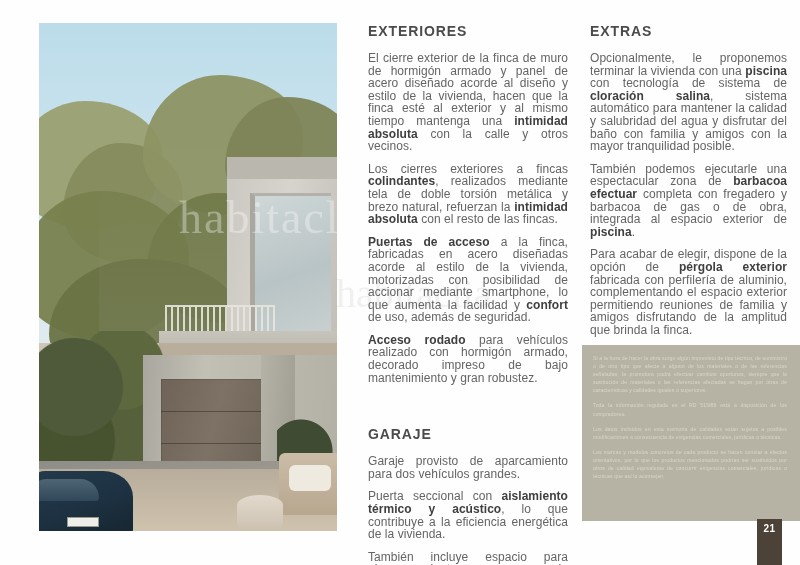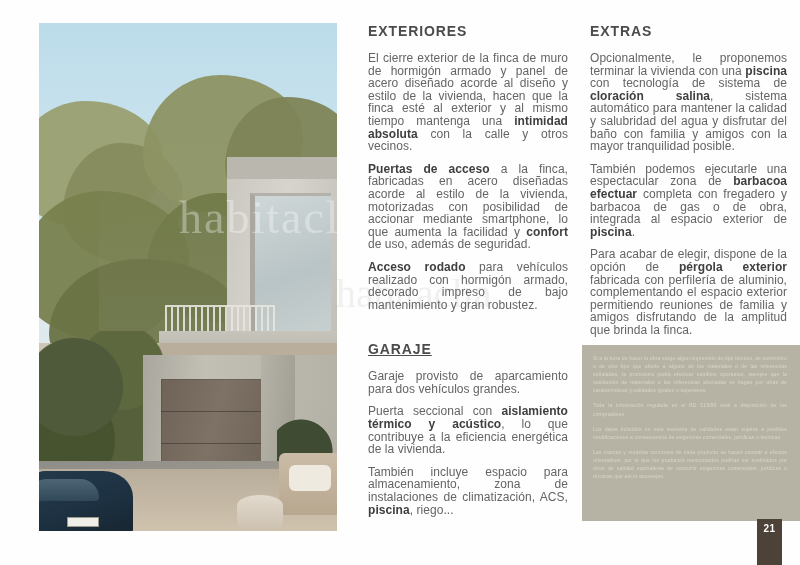--- a/index.html
+++ b/index.html
@@ -223,22 +223,21 @@
   .col-right { left: 590px; width: 197px; }
 
   h2.sec {
     font-size: 14px;
     font-weight: bold;
     letter-spacing: .9px;
     color: #4b4b4c;
     margin: 0 0 13px 0;
   }
   h2.sec.garage {
-    margin-top: 30px;
-    text-decoration: underline;
+    margin-top: 42px;
   }
   p.body {
     font-size: 12px;
     line-height: 12.6px;
     text-align: justify;
     margin: 0 0 10px 0;
     color: #646465;
     letter-spacing: .05px;
   }
   p.body b { color: #3f3f40; font-weight: bold; }
@@ -326,20 +325,21 @@
       </div>
 
       <div class="wm">habitaclia</div>
     </div>
   </div>
   <div class="wm2">habitaclia</div>
 
   <div class="col col-mid">
     <h2 class="sec">EXTERIORES</h2>
     <p class="body">El cierre exterior de la finca de muro de hormigón armado y panel de acero diseñado acorde al diseño y estilo de la vivienda, hacen que la finca esté al exterior y al mismo tiempo mantenga una <b>intimidad absoluta</b> con la calle y otros vecinos.</p>
+    <p class="body">Los cierres exteriores a fincas <b>colindantes</b>, realizados mediante tela de doble torsión metálica y brezo natural, refuerzan la <b>intimidad absoluta</b> con el resto de las fincas.</p>
     <p class="body"><b>Puertas de acceso</b> a la finca, fabricadas en acero diseñadas acorde al estilo de la vivienda, motorizadas con posibilidad de accionar mediante smartphone, lo que aumenta la facilidad y <b>confort</b> de uso, además de seguridad.</p>
     <p class="body"><b>Acceso rodado</b> para vehículos realizado con hormigón armado, decorado impreso de bajo mantenimiento y gran robustez.</p>
 
     <h2 class="sec garage">GARAJE</h2>
     <p class="body">Garaje provisto de aparcamiento para dos vehículos grandes.</p>
     <p class="body">Puerta seccional con <b>aislamiento térmico y acústico</b>, lo que contribuye a la eficiencia energética de la vivienda.</p>
     <p class="body">También incluye espacio para almacenamiento, zona de instalaciones de climatización, ACS, <b>piscina</b>, riego...</p>
   </div>
 
   <div class="col col-right">

